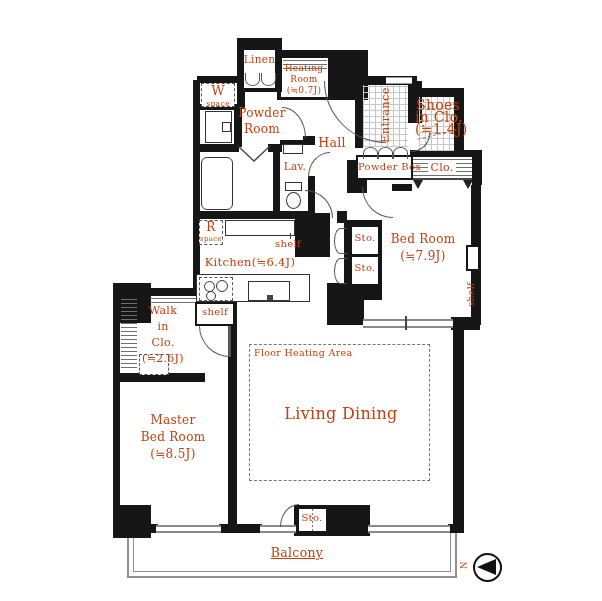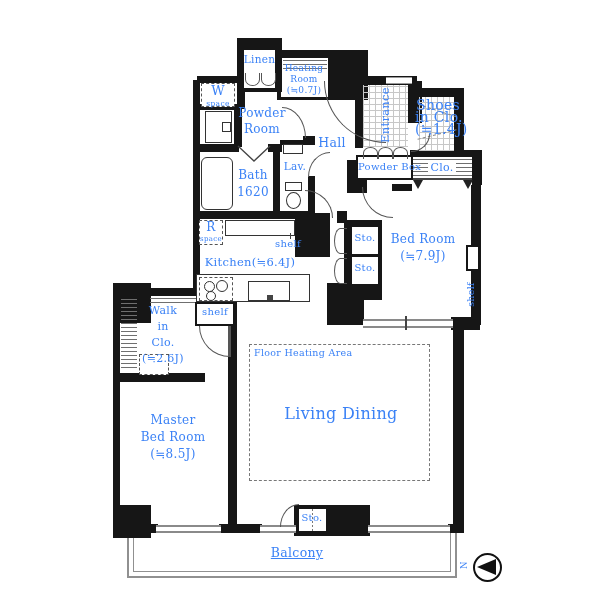--- a/index.html
+++ b/index.html
@@ -1,17 +1,17 @@
 <!DOCTYPE html>
 <html><head>
 <meta charset="utf-8">
 <style>
   html,body{margin:0;padding:0;background:#fff;}
   #plan{position:relative;width:602px;height:601px;background:#ffffff;overflow:hidden;
-        font-family:"DejaVu Serif",serif;color:#3b82f6;}
+        font-family:"DejaVu Serif",serif;color:#c2410c;}
   .w{position:absolute;background:#161616;z-index:2;}
   .wh{position:absolute;background:#ffffff;z-index:3;}
   .thin{position:absolute;border:1.5px solid #333;background:#fff;box-sizing:border-box;z-index:4;}
   .dash{position:absolute;border:1px dashed #555;background:#fff;box-sizing:border-box;z-index:4;}
   .window{position:absolute;background:#fff;border-top:2px solid #8a8a8a;border-bottom:2px solid #8a8a8a;box-sizing:border-box;z-index:4;}
   .hlines{position:absolute;background:repeating-linear-gradient(180deg,#6f6f6f 0 1px,transparent 1px 4px);z-index:3;}
   .grid{position:absolute;background-image:repeating-linear-gradient(0deg,#c7c7c7 0 1px,transparent 1px 6px),repeating-linear-gradient(90deg,#c7c7c7 0 1px,transparent 1px 6px);z-index:3;}
   .arc{position:absolute;box-sizing:border-box;z-index:4;background:transparent;}
   .arc-tl{border-top:1.4px solid #555;border-left:1.4px solid #555;border-top-left-radius:100% 100%;}
   .arc-tr{border-top:1.4px solid #555;border-right:1.4px solid #555;border-top-right-radius:100% 100%;}
@@ -165,24 +165,20 @@
   <div class="lbl" style="left:201px;top:84px;width:34px;font-size:12px;line-height:13px;">
     <div style="font-size:13px;">W</div>
     <div style="font-size:7.5px;">space</div>
   </div>
 
   <div class="lbl" style="left:231px;top:105px;width:62px;font-size:12px;line-height:16px;">
     <div>Powder</div>
     <div>Room</div>
   </div>
 
-  <div class="lbl" style="left:230px;top:167px;width:46px;font-size:12px;line-height:17px;">
-    <div>Bath</div>
-    <div>1620</div>
-  </div>
 
   <div class="lbl" style="left:279px;top:160px;width:32px;font-size:10.5px;">Lav.</div>
   <div class="lbl" style="left:310px;top:135px;width:44px;font-size:12.5px;">Hall</div>
   <div class="lbl" style="left:356px;top:108px;width:58px;font-size:11.5px;transform:rotate(-90deg);">Entrance</div>
 
   <div class="lbl" style="left:415px;top:99px;width:46px;font-size:14px;line-height:12px;">
     <div>Shoes</div>
     <div>in Clo.</div>
     <div>(≒1.4J)</div>
   </div>

